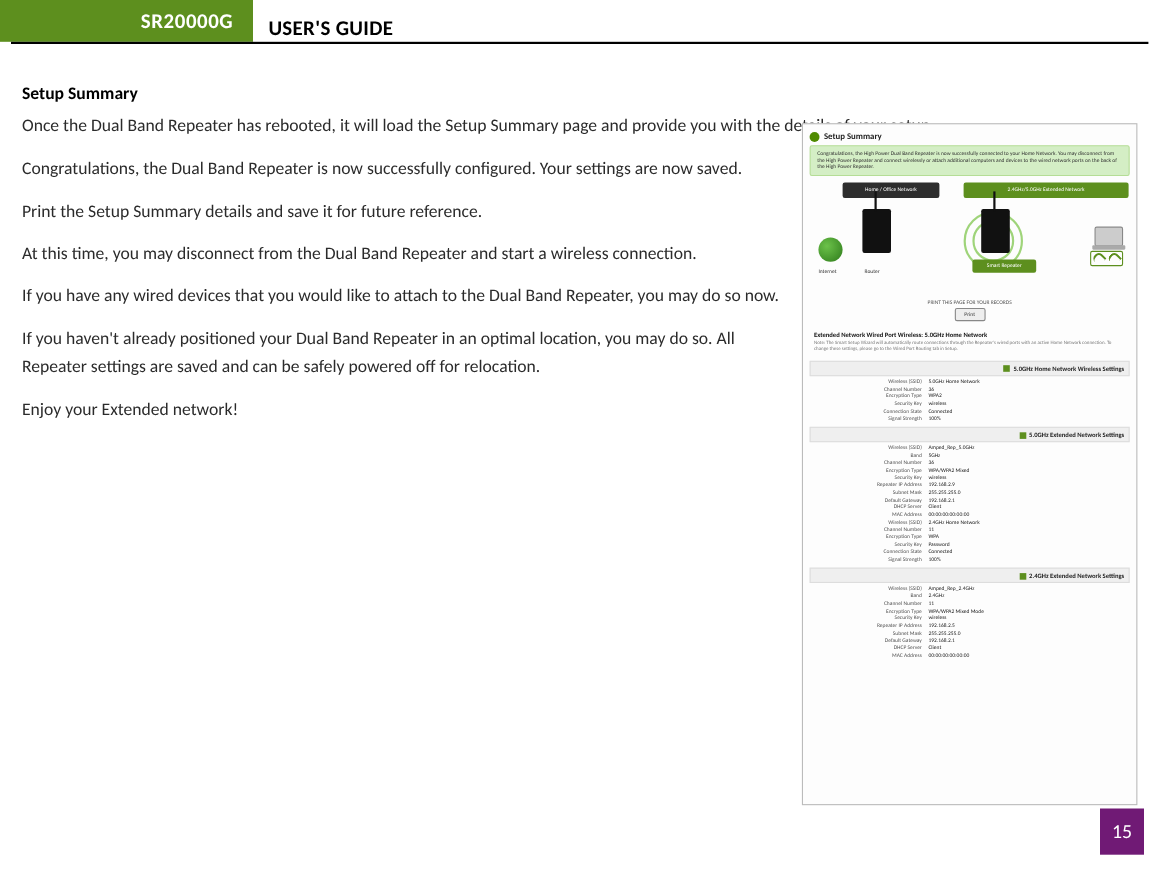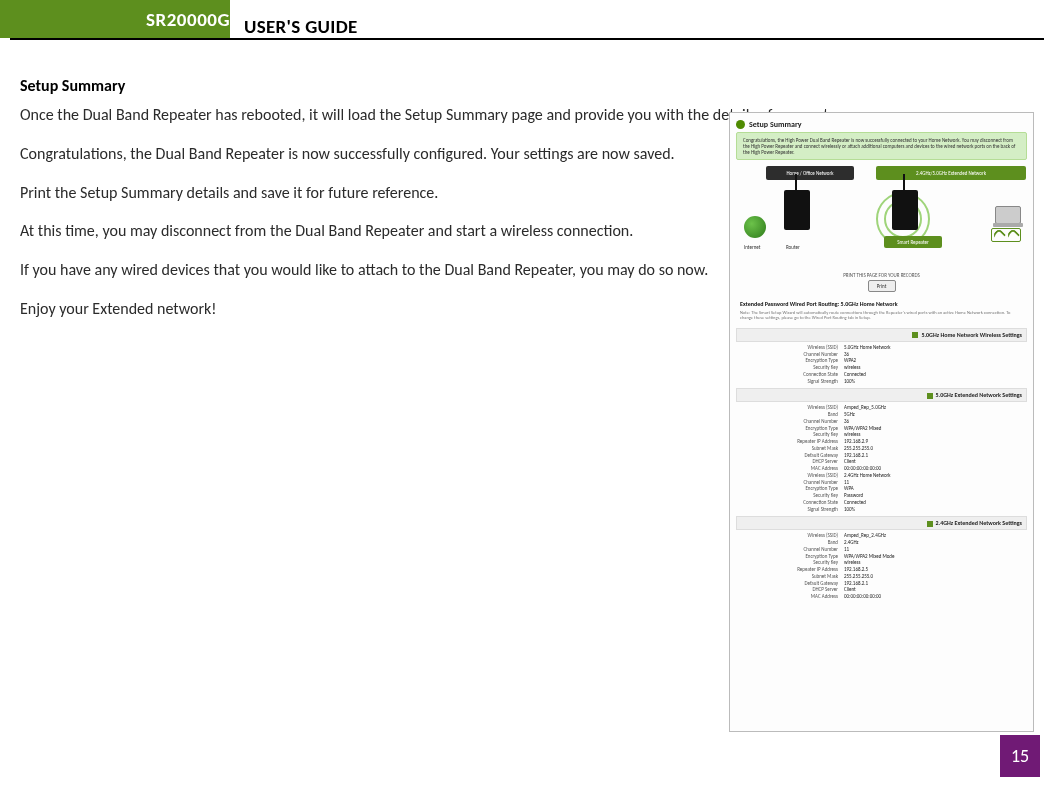--- a/index.html
+++ b/index.html
@@ -16,21 +16,21 @@
     position:absolute;
     left:0;top:0;width:1054px;height:42px;
   }
   .header-green{
     position:absolute;left:0;top:0;width:230px;height:38px;
     background:#5D8F1E;
     color:#fff;
     font-weight:700;
     font-size:19px;
     display:flex;align-items:center;justify-content:flex-end;
-    box-sizing:border-box;
+    padding-right:18px;box-sizing:border-box;
     letter-spacing:0.5px;
   }
   .header-white{
     position:absolute;left:230px;top:0;right:0;height:52px;
     font-weight:700;font-size:19px;
     display:flex;align-items:center;
     padding-left:14px;box-sizing:border-box;
     letter-spacing:0.3px;
   }
   .header-rule{
@@ -156,20 +156,21 @@
 
   <div class="section-title">Setup Summary</div>
 
   <p class="para" style="width:980px;">Once the Dual Band Repeater has rebooted, it will load the Setup Summary page and provide you with the details of your setup.</p>
 
   <div class="left-col">
     <p class="para">Congratulations, the Dual Band Repeater is now successfully configured. Your settings are now saved.</p>
     <p class="para">Print the Setup Summary details and save it for future reference.</p>
     <p class="para">At this time, you may disconnect from the Dual Band Repeater and start a wireless connection.</p>
     <p class="para">If you have any wired devices that you would like to attach to the Dual Band Repeater, you may do so now.</p>
+    <p class="para">If you haven't already positioned your Dual Band Repeater in an optimal location, you may do so. All Repeater settings are saved and can be safely powered off for relocation.</p>
     <p class="para">Enjoy your Extended network!</p>
   </div>
 
   <div class="ss-box">
     <div class="ss-title">
       <span class="dot"></span>
       <span>Setup Summary</span>
     </div>
     <div class="ss-congrats">Congratulations, the High Power Dual Band Repeater is now successfully connected to your Home Network. You may disconnect from the High Power Repeater and connect wirelessly or attach additional computers and devices to the wired network ports on the back of the High Power Repeater.</div>
 
@@ -191,21 +192,21 @@
         </div>
 
       <div class="tag-green">Smart Repeater</div>
       <div class="lbl lbl-1">Internet</div>
       <div class="lbl lbl-2">Router</div>
     </div>
 
     <div class="tiny-note">PRINT THIS PAGE FOR YOUR RECORDS</div>
     <div class="printbtn">Print</div>
 
-    <div class="extended-line">Extended Password Wired Port Routing:   5.0GHz Home Network</div>
+    <div class="extended-line">Extended Network Wired Port Wireless:   5.0GHz Home Network</div>
     <div class="smalltxt">Note: The Smart Setup Wizard will automatically route connections through the Repeater's wired ports with an active Home Network connection. To change these settings, please go to the Wired Port Routing tab in Setup.</div>
 
     <div id="sections-holder">
         <div class="section-bar"><span class="sq"></span><span>5.0GHz Home Network Wireless Settings</span></div>
         <div class="kv">
           <div class="k">Wireless (SSID)</div>
           <div class="v">5.0GHz Home Network</div>
         </div>
         <div class="kv">
           <div class="k">Channel Number</div>

